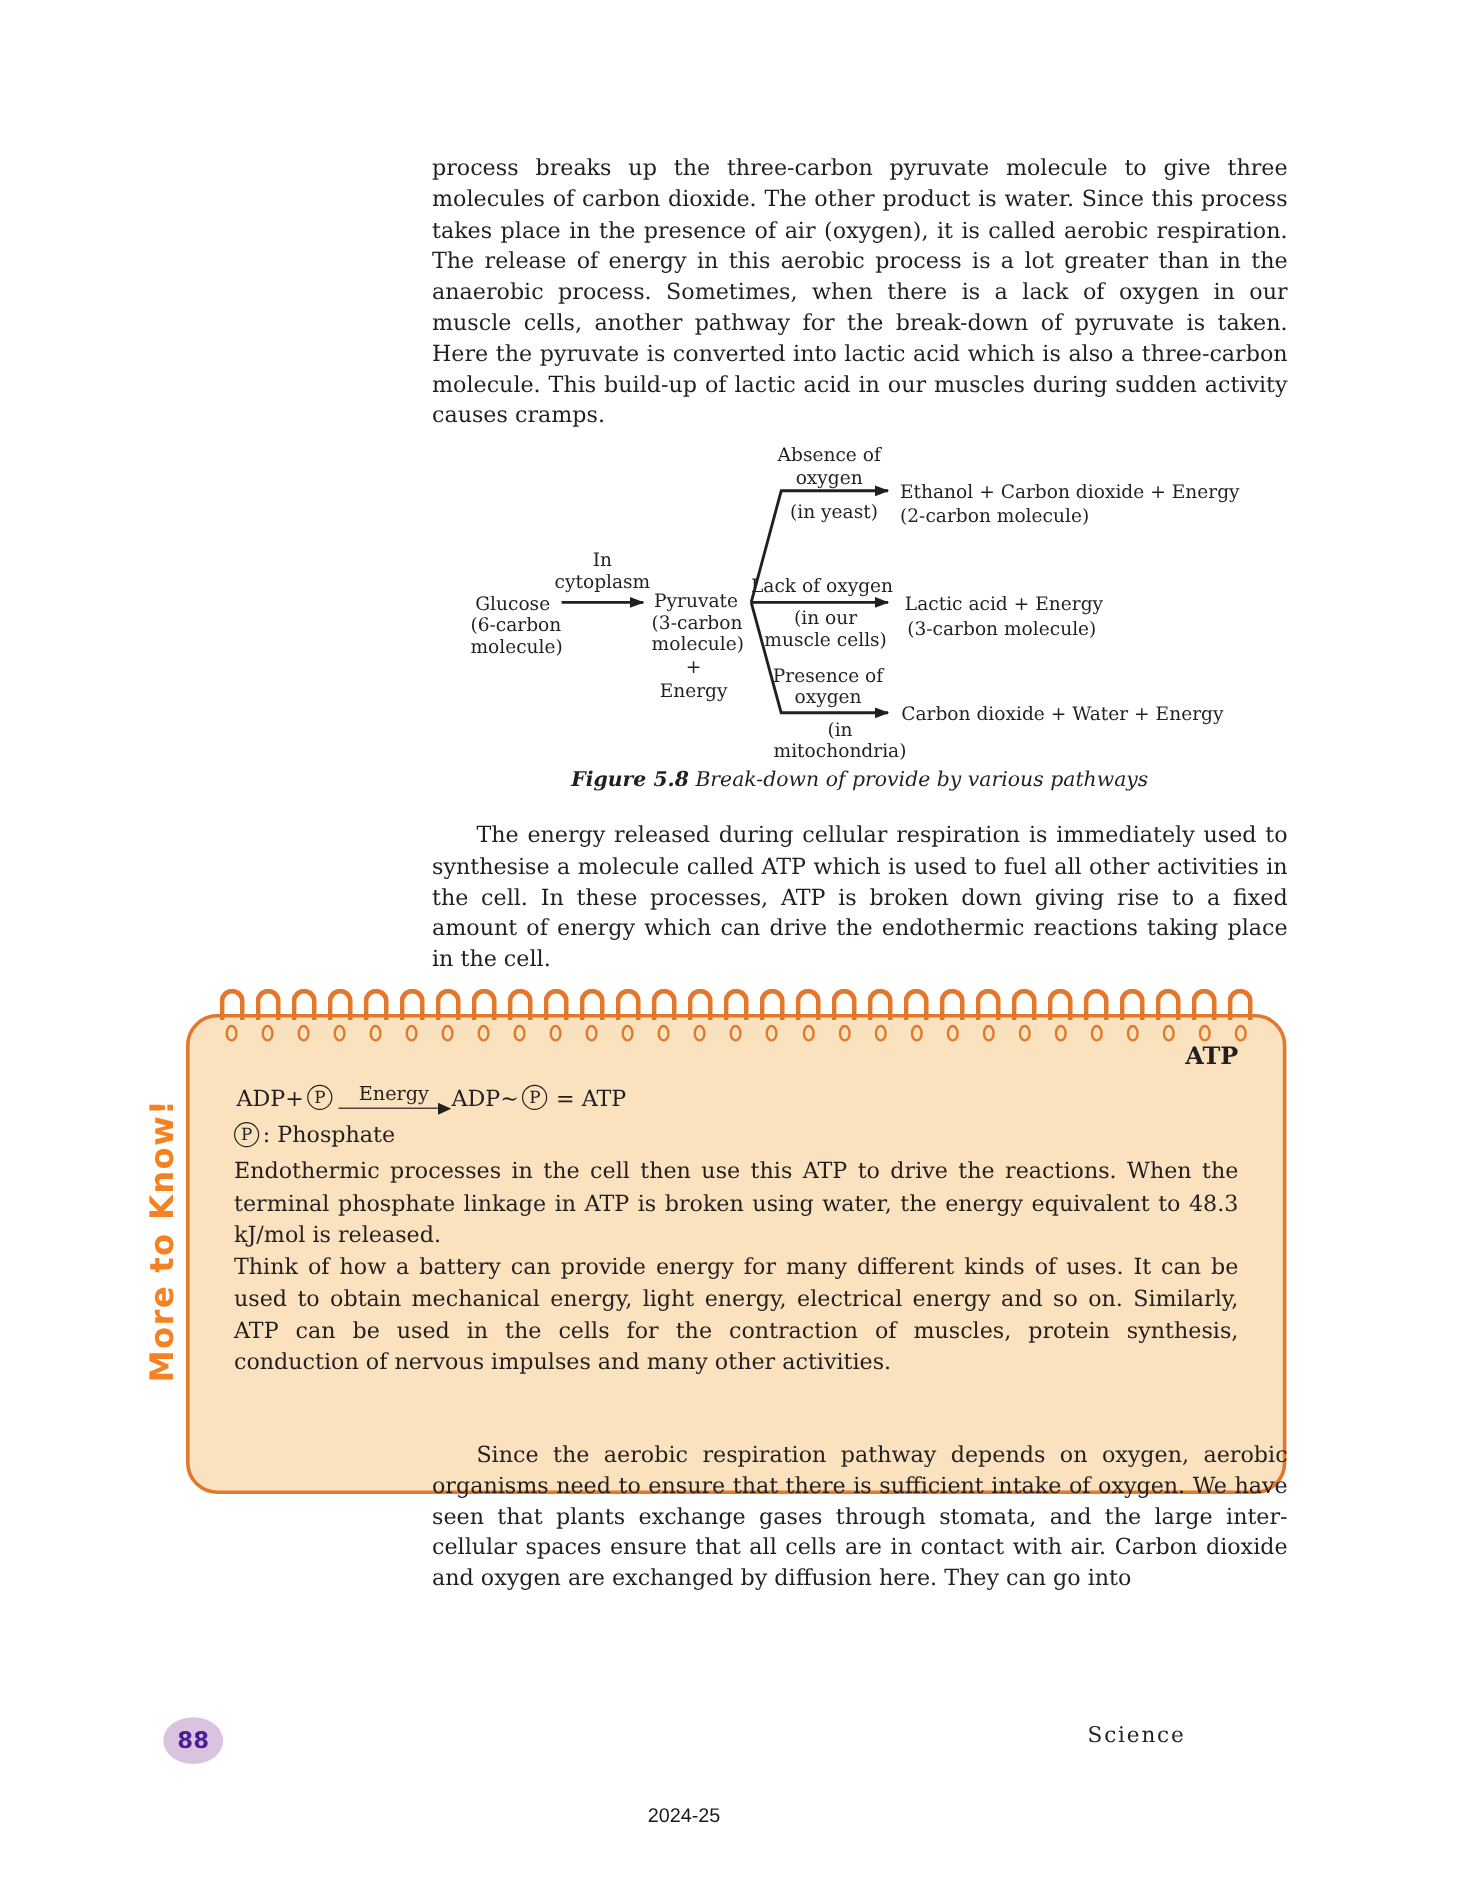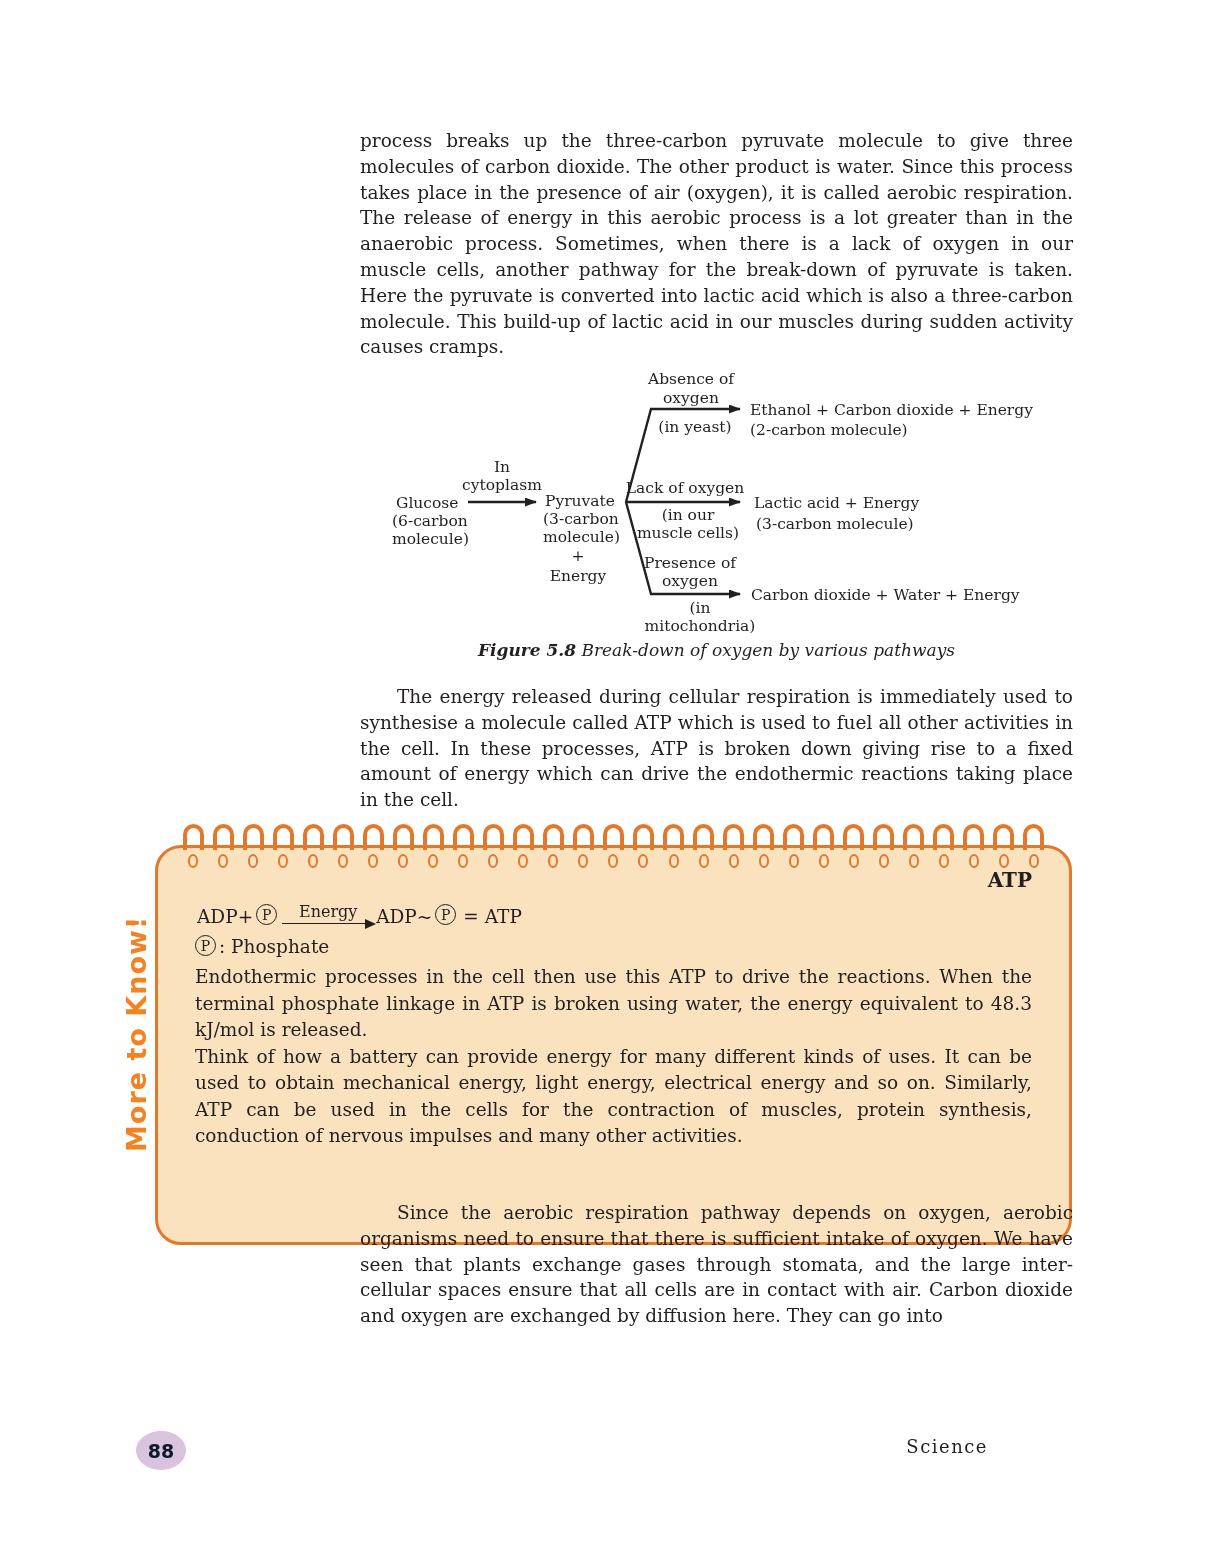--- a/index.html
+++ b/index.html
@@ -94,21 +94,21 @@
     font-family:"DejaVu Sans", sans-serif;
     font-weight:bold;font-size:27px;letter-spacing:1px;
     color:#f58220;white-space:nowrap;
   }
 
   
   .page-badge{
     position:absolute;left:136px;top:1431px;width:50px;height:39px;
     background:#d9c3df;border-radius:50%;
     display:flex;align-items:center;justify-content:center;
-    font-family:"DejaVu Sans", sans-serif;font-weight:bold;font-size:19px;color:#0f172a;
+    font-family:"DejaVu Sans", sans-serif;font-weight:bold;font-size:19px;color:#4c1d95;
   }
   .footer-book{
     position:absolute;right:152px;top:1436px;
     font-size:18px;letter-spacing:1.5px;margin-left:40px;
   }
   .footer-edition{
     position:absolute;left:0;right:0;top:1504px;text-align:center;
     font-family:"Liberation Sans", sans-serif;font-size:16.5px;color:#1a171b;
   }
 </style>
@@ -165,21 +165,21 @@
       <text x="302" y="220" text-anchor="middle">oxygen</text>
       <text x="312" y="247" text-anchor="middle">(in</text>
       <text x="312" y="265" text-anchor="middle">mitochondria)</text>
       <text x="363" y="234">Carbon dioxide + Water + Energy</text>
     </svg>
   </div>
 
   <div class="fig-caption">
     <span class="fig-label">Figure 5.8</span>
     <span> </span>
-    <span>Break-down of oxygen by various pathways</span>
+    <span>Break-down of provide by various pathways</span>
   </div>
 
   <div class="main-col" style="top:684px;">
     <p class="body-text indent">The energy released during cellular respiration is immediately used to synthesise a molecule called ATP which is used to fuel all other activities in the cell. In these processes, ATP is broken down giving rise to a fixed amount of energy which can drive the endothermic reactions taking place in the cell.</p>
   </div>
 
   <div class="mtk-side-label">More to Know!</div>
 
   <div class="mtk-box">
     <div class="coil-row" id="coil-row">
@@ -326,14 +326,15 @@
   </div>
 
   <div class="main-col" style="top:1200px;">
     <p class="body-text indent">Since the aerobic respiration pathway depends on oxygen, aerobic organisms need to ensure that there is sufficient intake of oxygen. We have seen that plants exchange gases through stomata, and the large inter-cellular spaces ensure that all cells are in contact with air. Carbon dioxide and oxygen are exchanged by diffusion here. They can go into</p>
   </div>
 
   <div class="page-badge">
     <span>88</span>
   </div>
   <div class="footer-book">Science</div>
+  <div class="footer-edition">2024-25</div>
 
 </div>
 
 </body></html>

